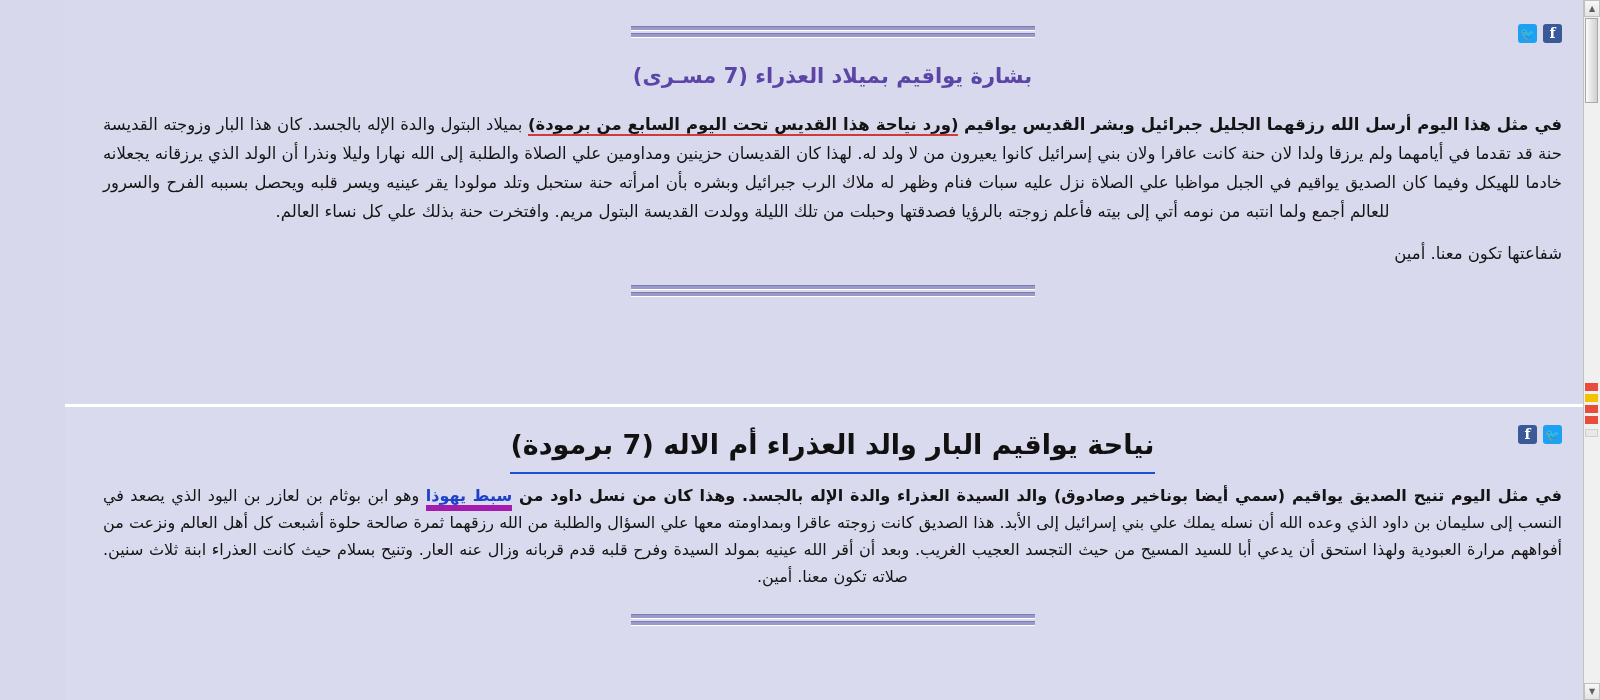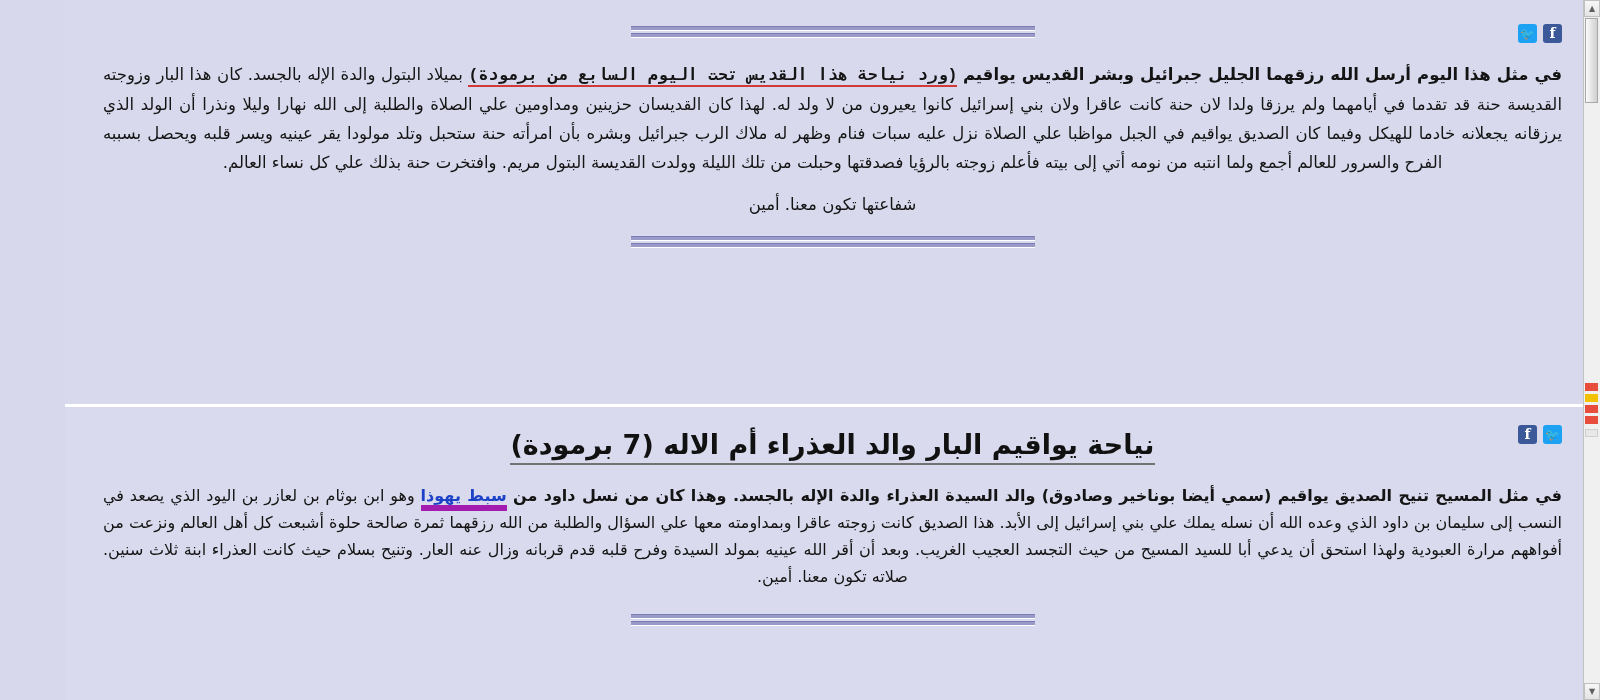--- a/index.html
+++ b/index.html
@@ -170,54 +170,52 @@
   h1.title-black {
     margin: 22px 0 0 0;
     text-align: center;
     color: #111111;
     font-family: "DejaVu Sans", sans-serif;
     font-weight: bold;
     font-size: 27px;
     direction: rtl;
   }
   h1.title-black span.u {
-    border-bottom: 2px solid #737373;
-    padding-bottom: 3px;
+    border-bottom: 2px solid #1d4ed8;
+    padding-bottom: 12px;
   }
 
   
   p.body {
     margin: 22px 0 0 0;
     text-align: justify;
     text-align-last: center;
     direction: rtl;
     color: #141414;
     font-size: 16.5px;
     line-height: 29px;
     font-family: "DejaVu Sans", sans-serif;
   }
   p.body.tight { line-height: 27px; font-size: 16px;}
   p.center {
     margin: 18px 0 0 0;
-    text-align: center;
     direction: rtl;
     color: #141414;
     font-size: 16.5px;
   }
   .bold { font-weight: bold; }
   .redlink {
     color: #1c42c8;
     font-weight: bold;
     text-decoration: none;
     border-bottom: 6px solid #a21caf;
     cursor: pointer;
   }
   .redunder {
     border-bottom: 2px solid #d23a3a;
-    font-family: Liberation Mono, monospace;
   }
   .sep-wrap-top { margin-top: 24px; }
 </style>
 </head>
 <body>
 
 <div class="page">
   <div class="content-col">
 
     <div class="section top">
@@ -227,20 +225,21 @@
         <span class="ico tw"></span>
       </div>
 
       <div class="separator sep-wrap-top">
         <div class="bars">
           <div class="bar"></div>
           <div class="bar"></div>
         </div>
       </div>
 
+      <h1 class="title-purple">بشارة يواقيم بميلاد العذراء (7 مسـرى)</h1>
 
       <p class="body">
         <span class="bold">في مثل هذا اليوم أرسل الله رزقهما الجليل جبرائيل وبشر القديس يواقيم</span>
         <span class="bold redunder">(ورد نياحة هذا القديس تحت اليوم السابع من برمودة)</span>
         <span> بميلاد البتول والدة الإله بالجسد. كان هذا البار وزوجته القديسة حنة قد تقدما في أيامهما ولم يرزقا ولدا لان حنة كانت عاقرا ولان بني إسرائيل كانوا يعيرون من لا ولد له. لهذا كان القديسان حزينين ومداومين علي الصلاة والطلبة إلى الله نهارا وليلا ونذرا أن الولد الذي يرزقانه يجعلانه خادما للهيكل وفيما كان الصديق يواقيم في الجبل مواظبا علي الصلاة نزل عليه سبات فنام وظهر له ملاك الرب جبرائيل وبشره بأن امرأته حنة ستحبل وتلد مولودا يقر عينيه ويسر قلبه ويحصل بسببه الفرح والسرور للعالم أجمع ولما انتبه من نومه أتي إلى بيته فأعلم زوجته بالرؤيا فصدقتها وحبلت من تلك الليلة وولدت القديسة البتول مريم. وافتخرت حنة بذلك علي كل نساء العالم.</span>
       </p>
 
       <p class="center">شفاعتها تكون معنا. أمين</p>
 
       <div class="separator" style="margin-top:20px">
@@ -256,21 +255,21 @@
       <div class="social bottom-left-order">
         <span class="ico tw"></span>
         <span class="ico fb"></span>
       </div>
 
       <h1 class="title-black">
         <span class="u">نياحة يواقيم البار والد العذراء أم الاله (7 برمودة)</span>
       </h1>
 
       <p class="body tight">
-        <span class="bold">في مثل المسيح تنيح الصديق يواقيم (سمي أيضا بوناخير وصادوق) والد السيدة العذراء والدة الإله بالجسد. وهذا كان من نسل داود من </span>
+        <span class="bold">في مثل اليوم تنيح الصديق يواقيم (سمي أيضا بوناخير وصادوق) والد السيدة العذراء والدة الإله بالجسد. وهذا كان من نسل داود من </span>
         <a class="redlink" href="#">سبط يهوذا</a>
         <span> وهو ابن بوثام بن لعازر بن اليود الذي يصعد في النسب إلى سليمان بن داود الذي وعده الله أن نسله يملك علي بني إسرائيل إلى الأبد. هذا الصديق كانت زوجته عاقرا وبمداومته معها علي السؤال والطلبة من الله رزقهما ثمرة صالحة حلوة أشبعت كل أهل العالم ونزعت من أفواههم مرارة العبودية ولهذا استحق أن يدعي أبا للسيد المسيح من حيث التجسد العجيب الغريب. وبعد أن أقر الله عينيه بمولد السيدة وفرح قلبه قدم قربانه وزال عنه العار. وتنيح بسلام حيث كانت العذراء ابنة ثلاث سنين. صلاته تكون معنا. أمين.</span>
       </p>
 
       <div class="separator" style="margin-top:22px">
         <div class="bars">
           <div class="bar"></div>
           <div class="bar"></div>
         </div>
       </div>

